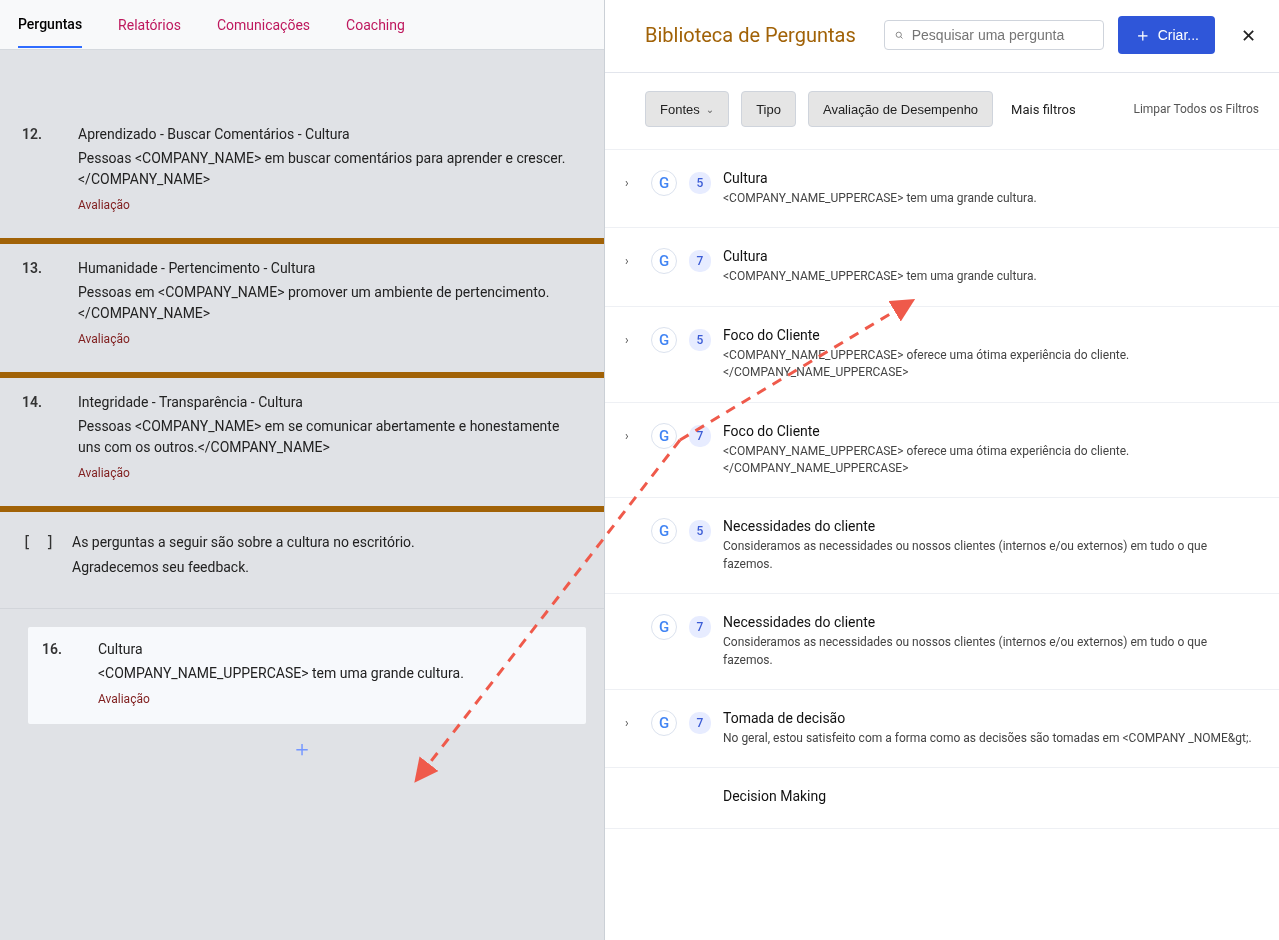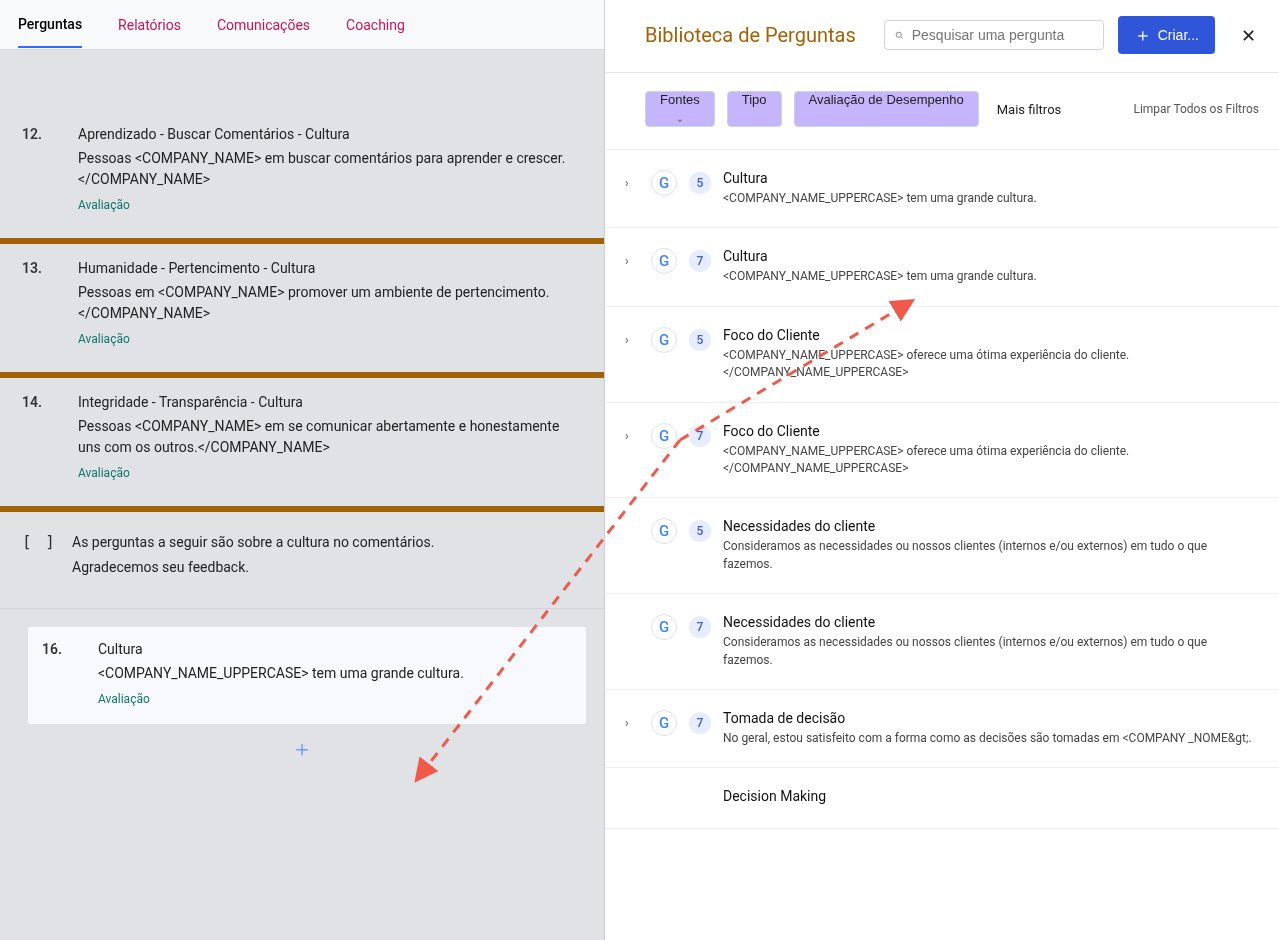--- a/index.html
+++ b/index.html
@@ -61,21 +61,21 @@
       margin: 18px 18px 4px 28px;
       border: none;
       border-radius: 2px;
       padding: 14px 14px 18px 14px;
     }
     .q-row { display: flex; gap: 18px; align-items: flex-start; }
     .q-num { font-size: 14px; font-weight: 600; min-width: 38px; }
     .q-body { flex: 1; }
     .q-title { font-size: 14px; color: #222; margin-bottom: 6px; }
     .q-text { font-size: 14px; color: #222; margin-bottom: 8px; line-height: 1.5; }
-    .q-type { font-size: 12px; color: #0f766e; }
+    .q-type { font-size: 12px; color: #7f1d1d; }
     .section-note {
       padding: 20px 22px 22px 22px;
       background: #e0e2e6;
       border-bottom: 1px solid #d2d5da;
     }
     .section-note .q-row { display: flex; gap: 12px; }
     .brackets { font-size: 16px; font-family: monospace; color: #333; letter-spacing: 2px; min-width: 38px; }
     .add-icon-row { text-align: center; padding: 6px 0; color: #7597ff; font-size: 22px; font-weight: 300; }
 
     
@@ -123,31 +123,30 @@
 
     .filters {
       display: flex;
       align-items: center;
       gap: 12px;
       padding: 18px 20px 22px 40px;
       border-bottom: 1px solid #eef0f4;
     }
     .filter-btn {
       border: 1px solid #cfd4dc;
-      background: #c4b5fd;
+      background: #e5e5e5;
       border-radius: 4px;
       height: 36px;
       padding: 0 14px;
       font-size: 13px;
       color: #222;
       cursor: pointer;
       display: flex;
       align-items: center;
       gap: 6px;
-      flex-direction: column;
     }
     .filter-btn .chev { font-size: 10px; color: #666; }
     .more-filters { font-size: 13px; color: #222; cursor: pointer; margin-left: 6px; }
     .clear-filters { margin-left: auto; font-size: 12px; color: #555; cursor: pointer; }
 
     .library-list { flex: 1; overflow: auto; }
     .lib-item {
       display: flex;
       align-items: flex-start;
       gap: 12px;
@@ -228,21 +227,21 @@
             <div class="q-type">Avaliação</div>
           </div>
         </div>
       </div>
 
 
       <div class="section-note">
         <div class="q-row">
           <div class="brackets">[ ]</div>
           <div class="q-body">
-            <div class="q-text" style="margin-bottom:4px">As perguntas a seguir são sobre a cultura no comentários.</div>
+            <div class="q-text" style="margin-bottom:4px">As perguntas a seguir são sobre a cultura no escritório.</div>
             <div class="q-text">Agradecemos seu feedback.</div>
           </div>
         </div>
       </div>
 
       <div class="question-item highlighted">
         <div class="q-row">
           <div class="q-num">16.</div>
           <div class="q-body">
             <div class="q-title">Cultura</div>

